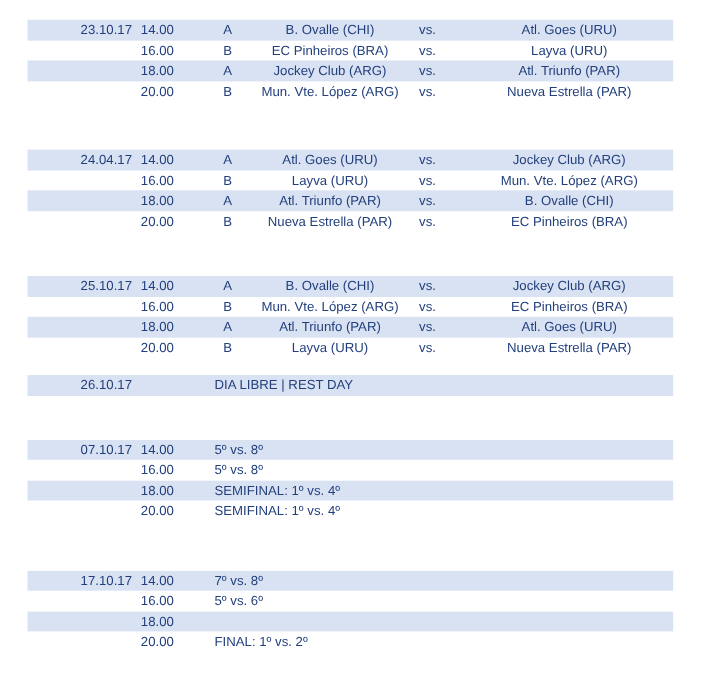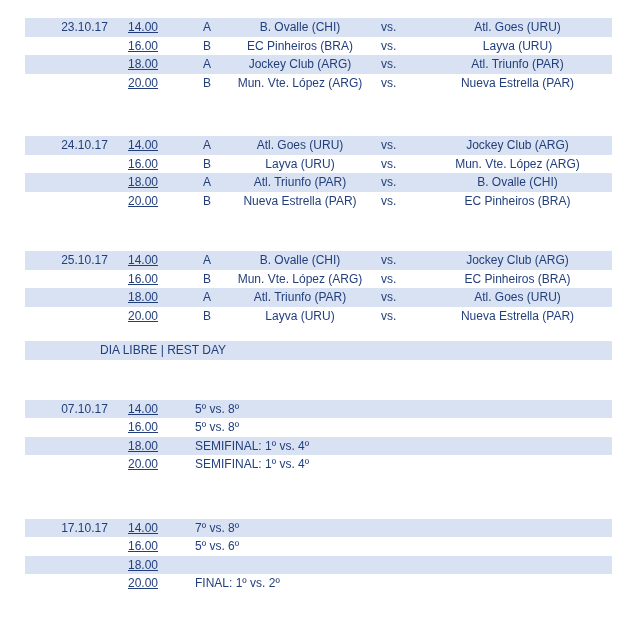--- a/index.html
+++ b/index.html
@@ -15,22 +15,22 @@
   .day-block:nth-child(3) { margin-bottom: 16px; }
   .day-block:nth-child(4) { margin-bottom: 40px; }
   .day-block:nth-child(5) { margin-bottom: 45px; }
   .row {
     display: flex; align-items: center;
     height: 18.5px; font-size: 12px; line-height: 18.5px;
     white-space: nowrap;
   }
   .row.shaded { background: #d9e2f3; }
   .cell { box-sizing: border-box; overflow: visible; }
-  .cell.date  { width: 95px;  padding-left: 24px; text-align: center; }
-  .cell.time  { width: 75px;  padding-left: 8px; text-align: left; text-decoration: underline; }
+  .cell.date  { width: 95px;  padding-left: 24px; text-align: right; }
+  .cell.time  { width: 75px;  padding-left: 8px; text-align: left; }
   .cell.group { width: 24px;  text-align: center; }
   .cell.team1 { width: 162px; text-align: center; }
   .cell.vs    { width: 42px;  text-align: left; }
   .cell.team2 { width: 189px; text-align: center; }
   .cell.merged{ width: 228px; text-align: left; }
   .row:not(.has-merged) .merged { display: none; }
 </style>
 </head>
 <body>
 
@@ -69,21 +69,21 @@
     <div class="cell time">20.00</div>
     <div class="cell group">B</div>
     <div class="cell team1">Mun. Vte. López (ARG)</div>
     <div class="cell vs">vs.</div>
     <div class="cell team2">Nueva Estrella (PAR)</div>
 
   </div>
       </div>
       <div class="day-block">
         <div class="row shaded">
-    <div class="cell date">24.10.17</div>
+    <div class="cell date">24.04.17</div>
     <div class="cell time">14.00</div>
     <div class="cell group">A</div>
     <div class="cell team1">Atl. Goes (URU)</div>
     <div class="cell vs">vs.</div>
     <div class="cell team2">Jockey Club (ARG)</div>
 
   </div>
         <div class="row">
     <div class="cell date"></div>
     <div class="cell time">16.00</div>
@@ -145,20 +145,21 @@
     <div class="cell time">20.00</div>
     <div class="cell group">B</div>
     <div class="cell team1">Layva (URU)</div>
     <div class="cell vs">vs.</div>
     <div class="cell team2">Nueva Estrella (PAR)</div>
 
   </div>
       </div>
       <div class="day-block">
         <div class="row shaded has-merged">
+    <div class="cell date">26.10.17</div>
     <div class="cell time"></div>
 
     <div class="cell merged">DIA LIBRE | REST DAY</div>
   </div>
       </div>
       <div class="day-block">
         <div class="row shaded has-merged">
     <div class="cell date">07.10.17</div>
     <div class="cell time">14.00</div>
 

